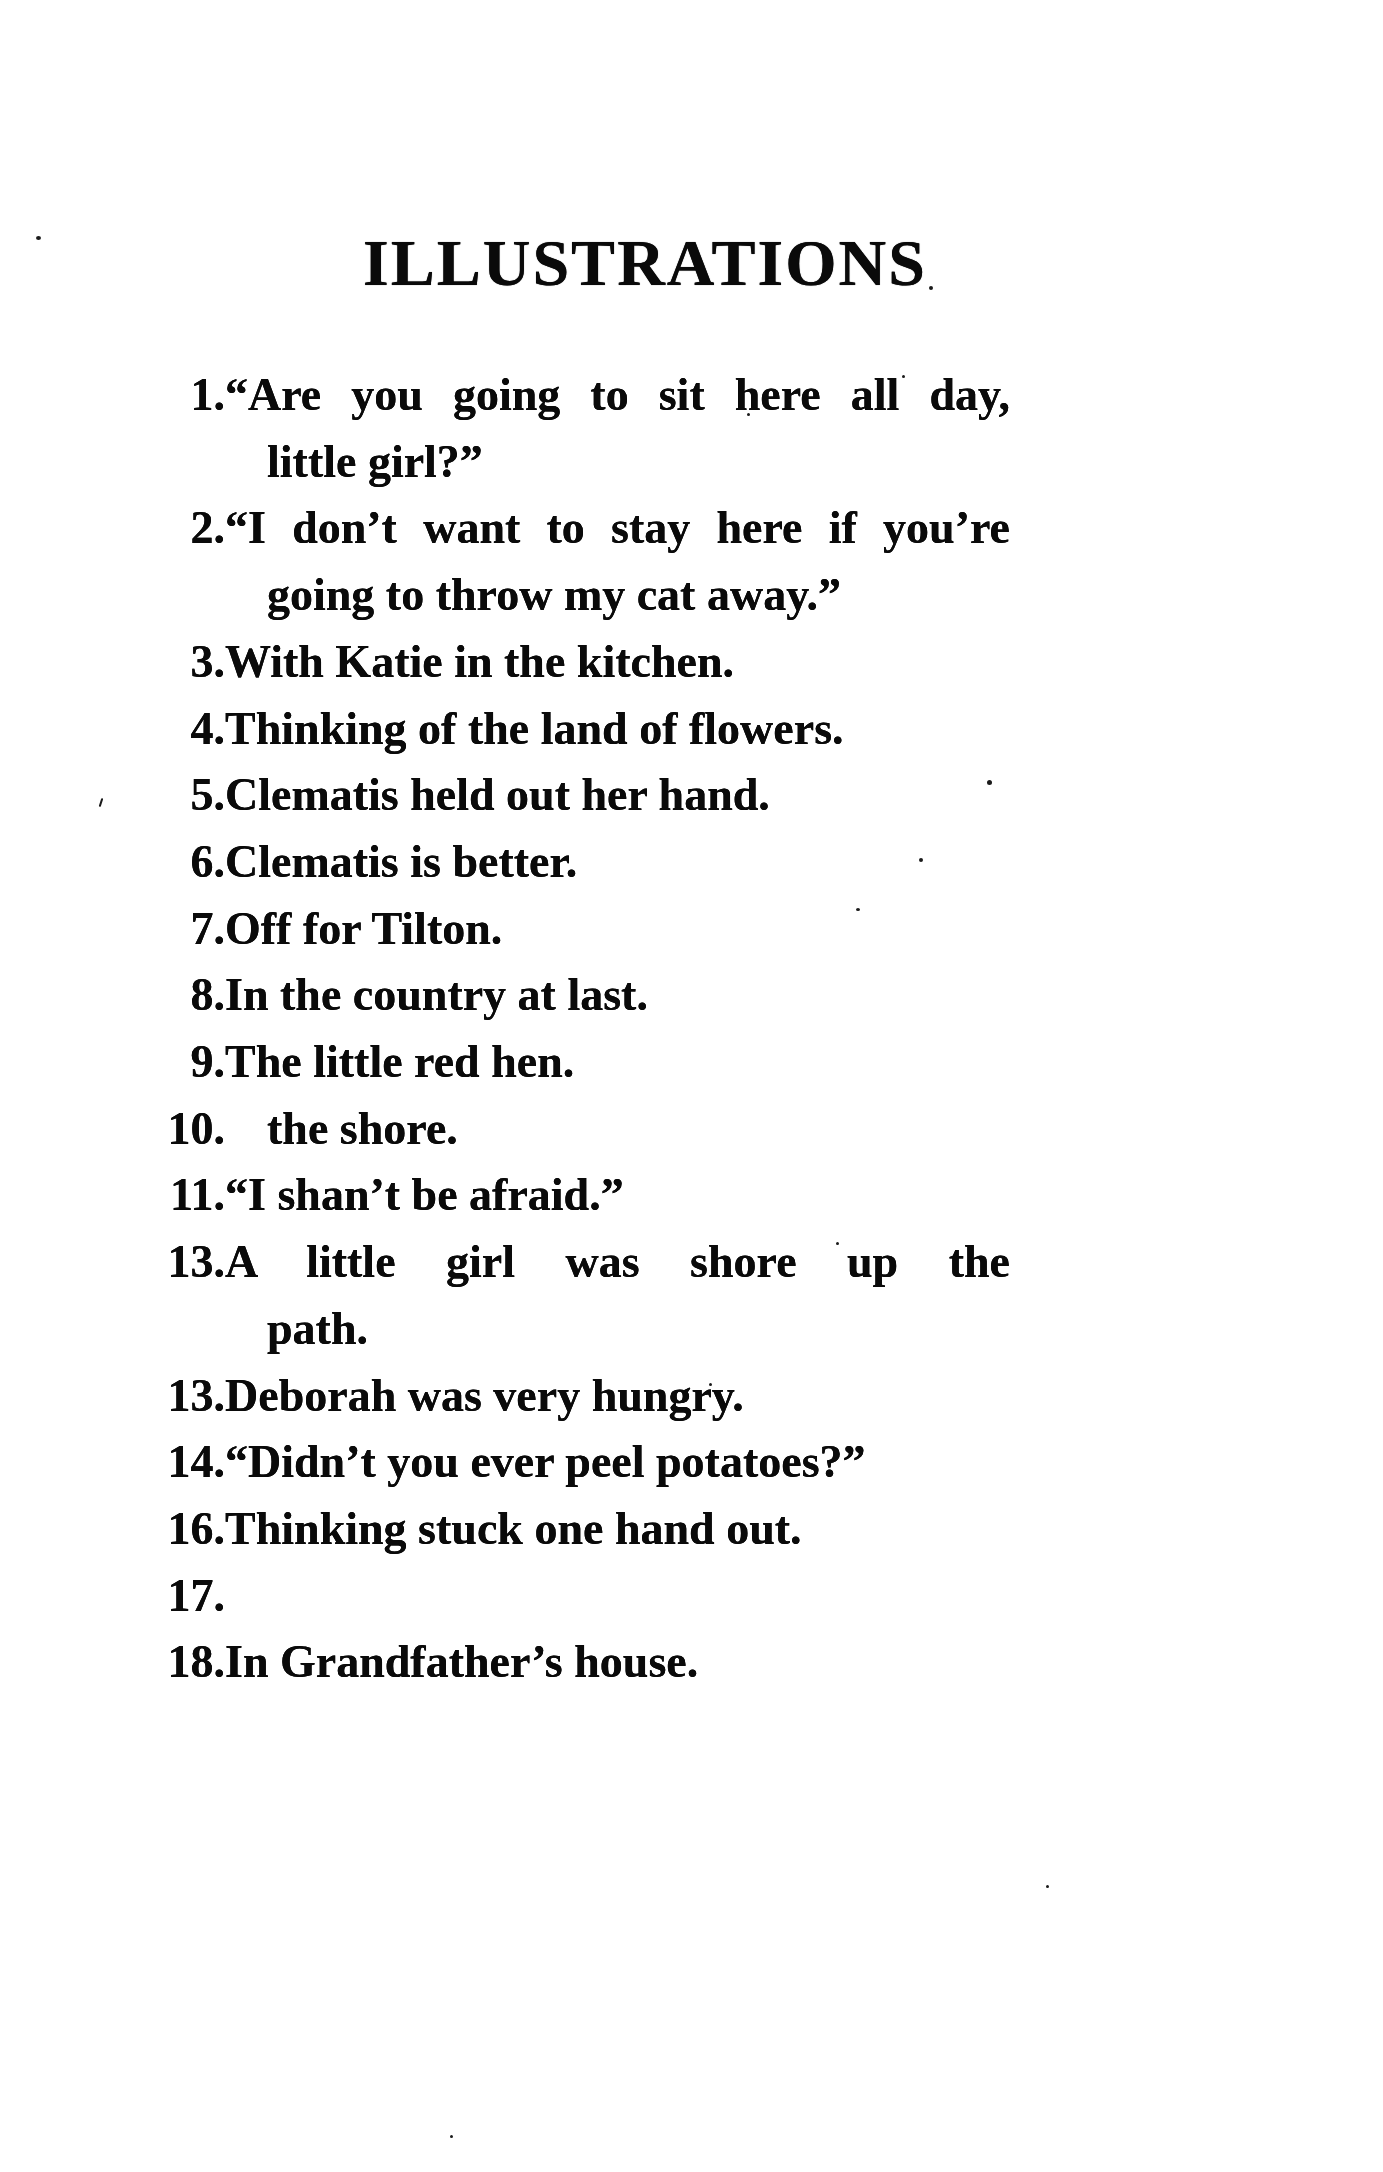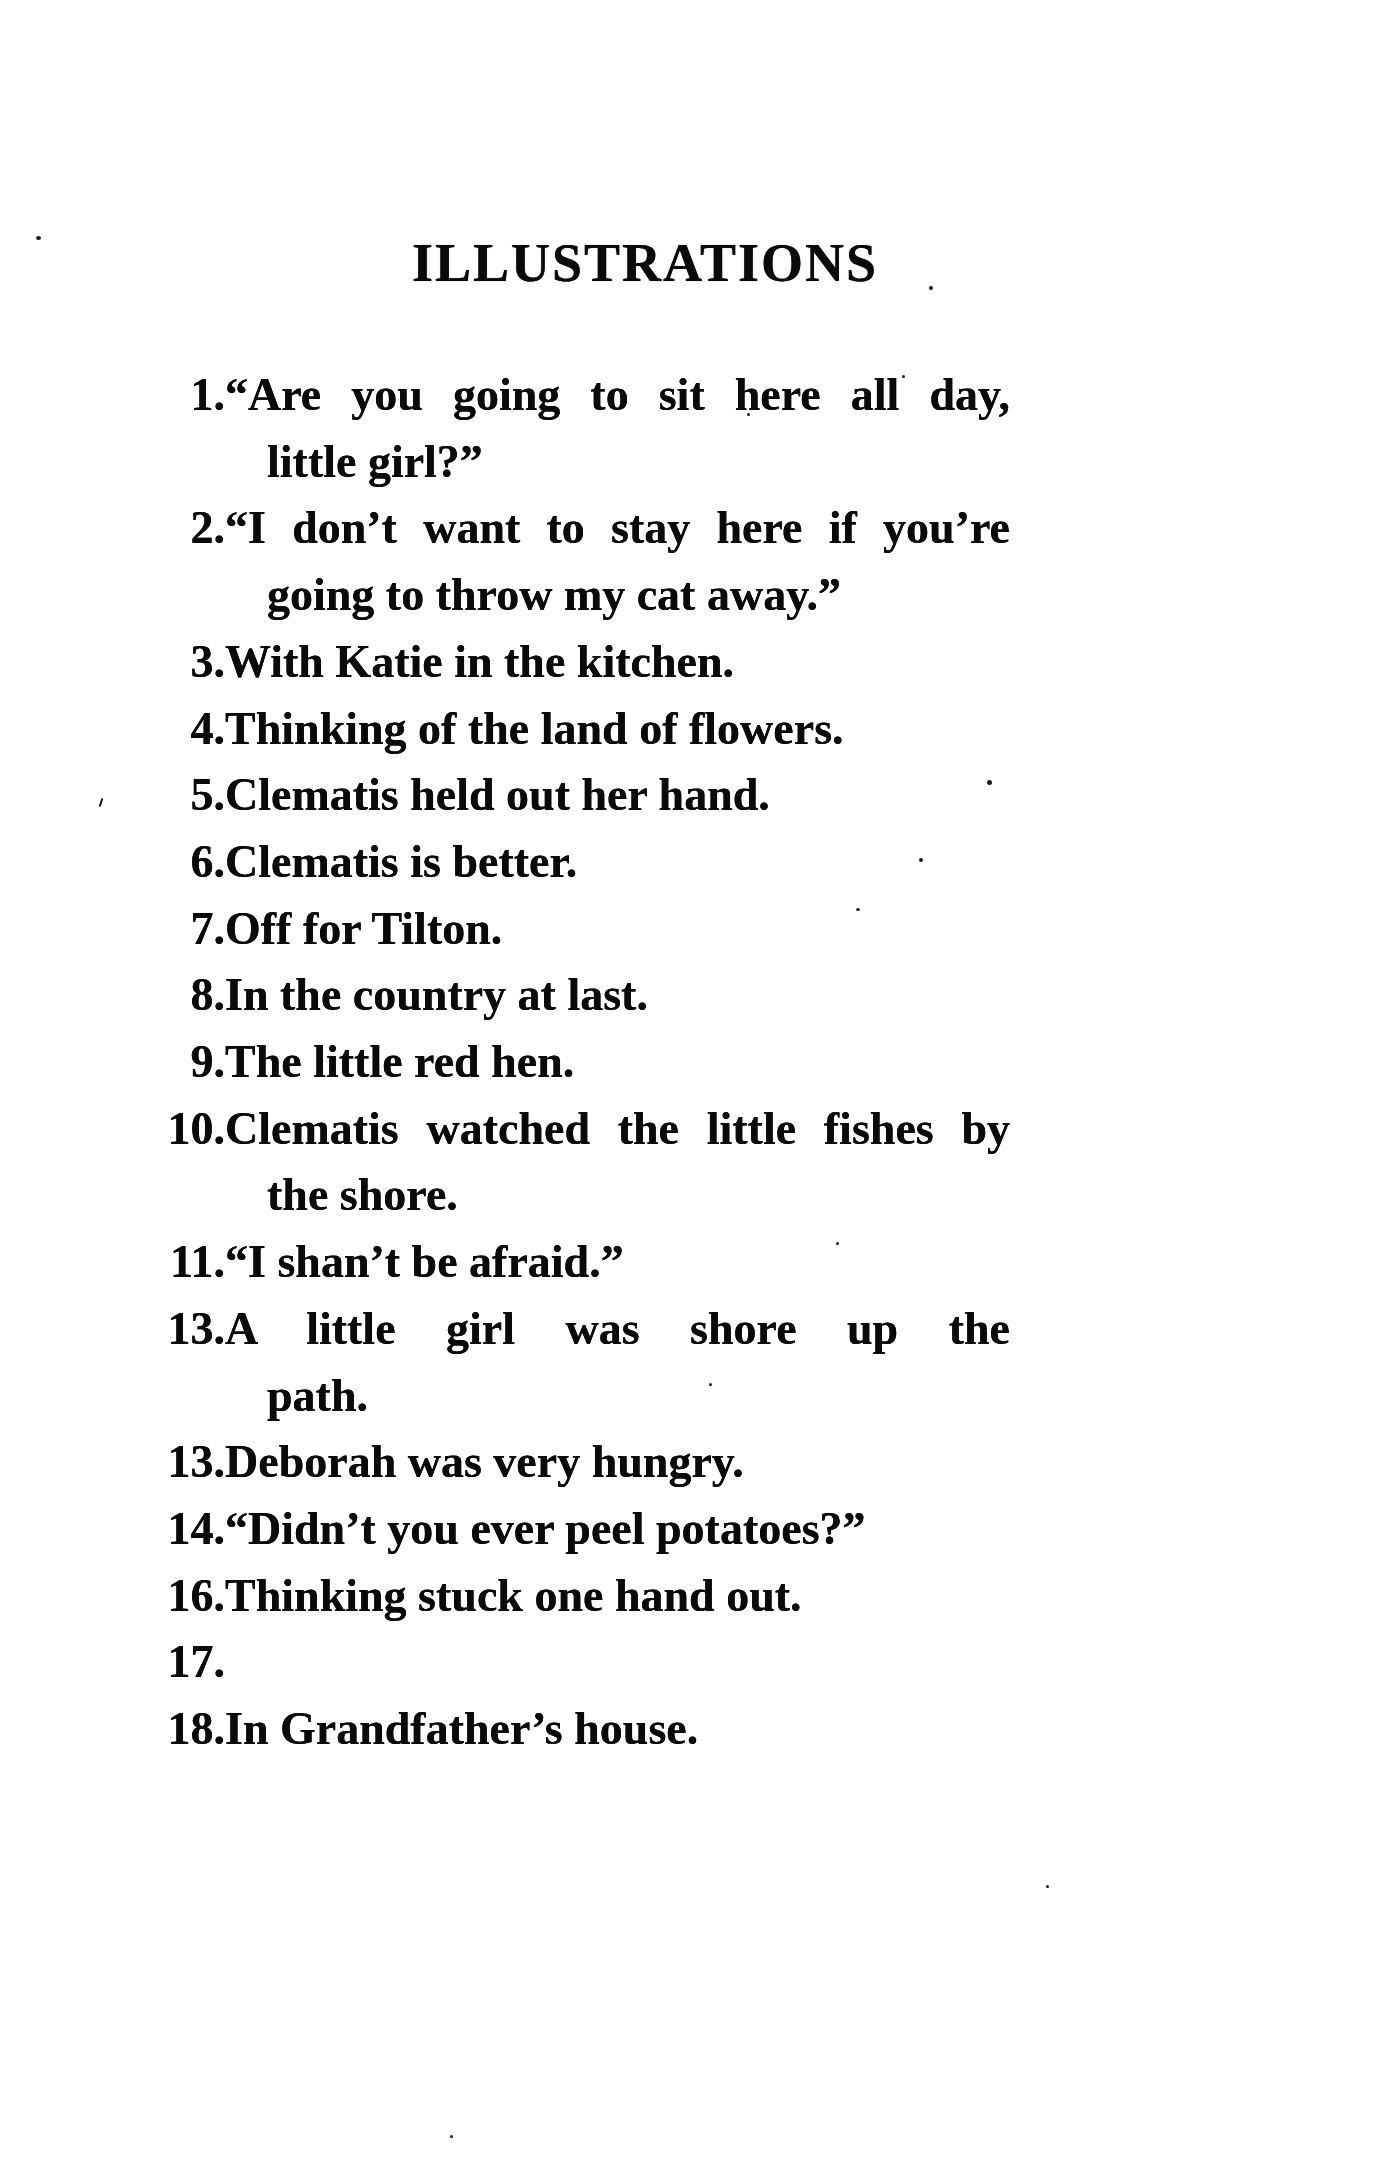--- a/index.html
+++ b/index.html
@@ -18,21 +18,21 @@
   .page {
     position: relative;
     width: 100%;
     height: 100%;
   }
   .title {
     margin-top: 230px;
     margin-left: 210px;
     width: 870px;
     text-align: center;
-    font-size: 54px;
+    font-size: 66px;
     font-weight: 700;
     line-height: 66px;
     letter-spacing: 2px;
     text-shadow: 0 0 0.7px #000;
     white-space: nowrap;
   }
   .list {
     margin-top: 66px;
     margin-left: 130px;
     width: 950px;
@@ -145,21 +145,20 @@
   <div class="row">
     <div class="num">9.</div>
     <div class="text">
           <div class="line">The little red hen.</div>
         </div>
   </div>
 
   <div class="row">
     <div class="num">10.</div>
     <div class="text">
-          <div class="line just">Clematis watched the little fishes by</div>
           <div class="line cont">the shore.</div>
         </div>
   </div>
 
   <div class="row">
     <div class="num">11.</div>
     <div class="text">
           <div class="line">“I shan’t be afraid.”</div>
         </div>
   </div>

